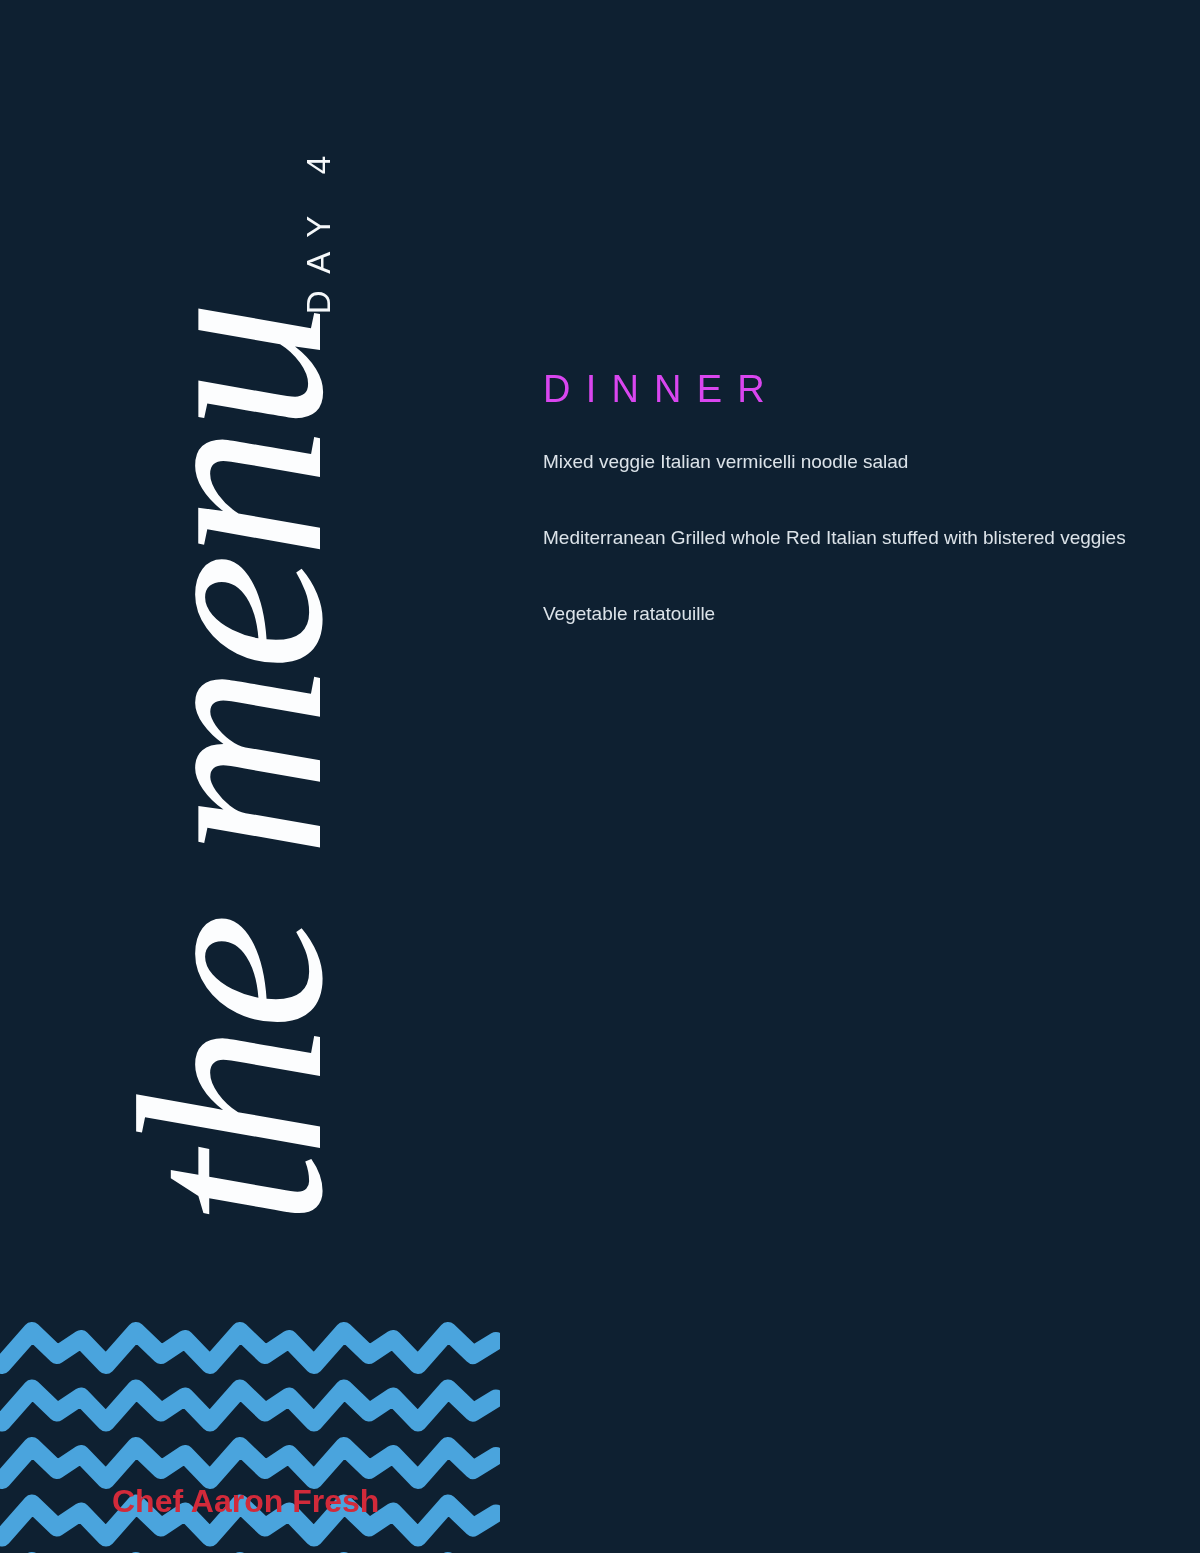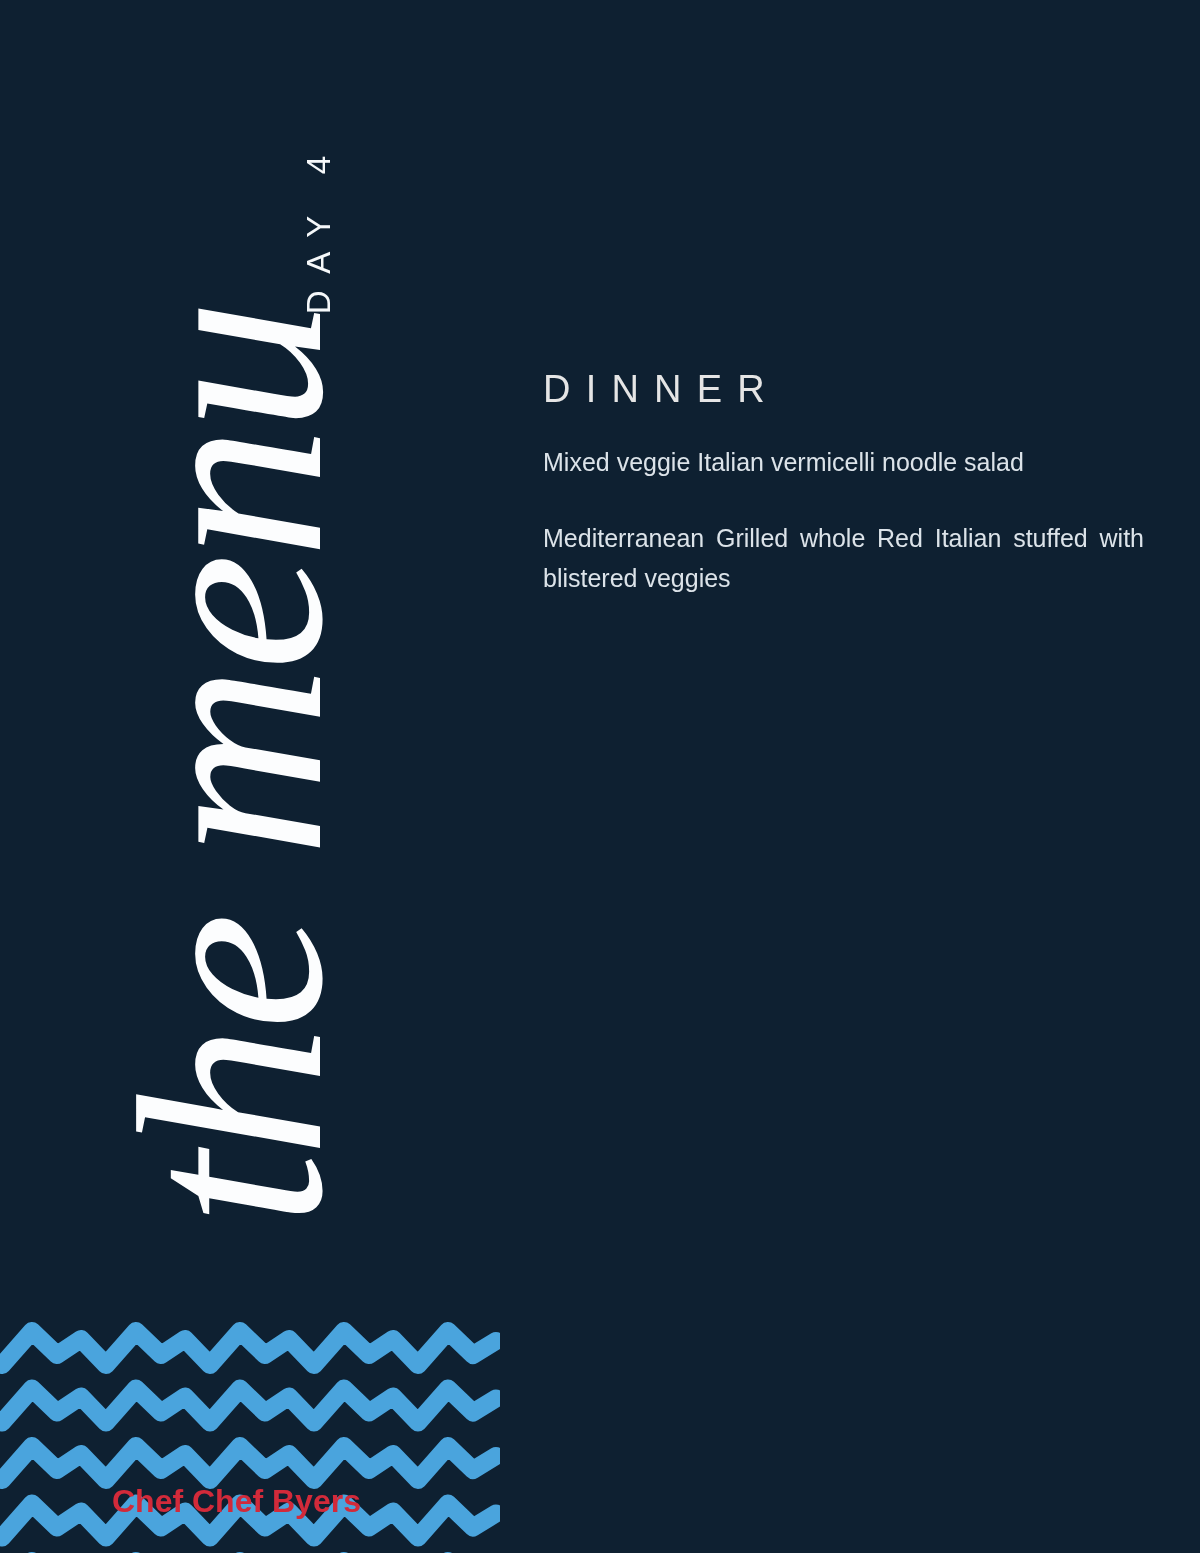--- a/index.html
+++ b/index.html
@@ -57,30 +57,30 @@
     white-space: nowrap;
   }
   
   .menu-column {
     position: absolute;
     left: 543px;
     top: 368px;
     width: 601px;
   }
   .section-heading {
-    color: #e5e5e5;
+    color: #d946ef;
     font-size: 38px;
     font-weight: 500;
     letter-spacing: 0.40em;
     margin: 0 0 30px 0;
     line-height: 1.15;
   }
   .menu-item {
     color: #dce3e9;
-    font-size: 25px;
+    font-size: 19px;
     font-weight: 400;
     line-height: 40px;
     text-align: justify;
     margin: 0 0 36px 0;
   }
   .section-gap {
     height: 136px;
   }
   .dessert-item {
     margin-top: -10px;
@@ -110,33 +110,34 @@
   <div class="script-title">the menu</div>
 
   <div class="day-label">DAY 4</div>
 
   <div class="menu-column">
 
     <h2 class="section-heading">DINNER</h2>
 
     <p class="menu-item">Mixed veggie Italian vermicelli noodle salad</p>
     <p class="menu-item">Mediterranean Grilled whole Red Italian stuffed with blistered veggies</p>
+    <p class="menu-item">Vegetable ratatouille</p>
 
     <div class="section-gap"></div>
 
 
 
   </div>
 
   <svg class="waves" width="500" height="237" viewBox="0 0 500 237" xmlns="http://www.w3.org/2000/svg">
     <defs>
       <path id="wrow" d="M2 49 L32 15 L57 39 L81 23 L106 49 L136 15 L161 39 L185 23 L210 49 L240 15 L265 39 L289 23 L314 49 L344 15 L369 39 L393 23 L418 49 L448 15 L473 39 L496 25" fill="none" stroke="#4aa4dd" stroke-width="18" stroke-linecap="round" stroke-linejoin="round"></path>
     </defs>
     <use href="#wrow" y="0"></use>
     <use href="#wrow" y="57.5"></use>
     <use href="#wrow" y="115"></use>
     <use href="#wrow" y="172.5"></use>
     <use href="#wrow" y="230"></use>
   </svg>
 
-  <div class="chef-credit">Chef Chef Byers</div>
+  <div class="chef-credit">Chef Aaron Fresh</div>
 
 </div>
 
 </body></html>

